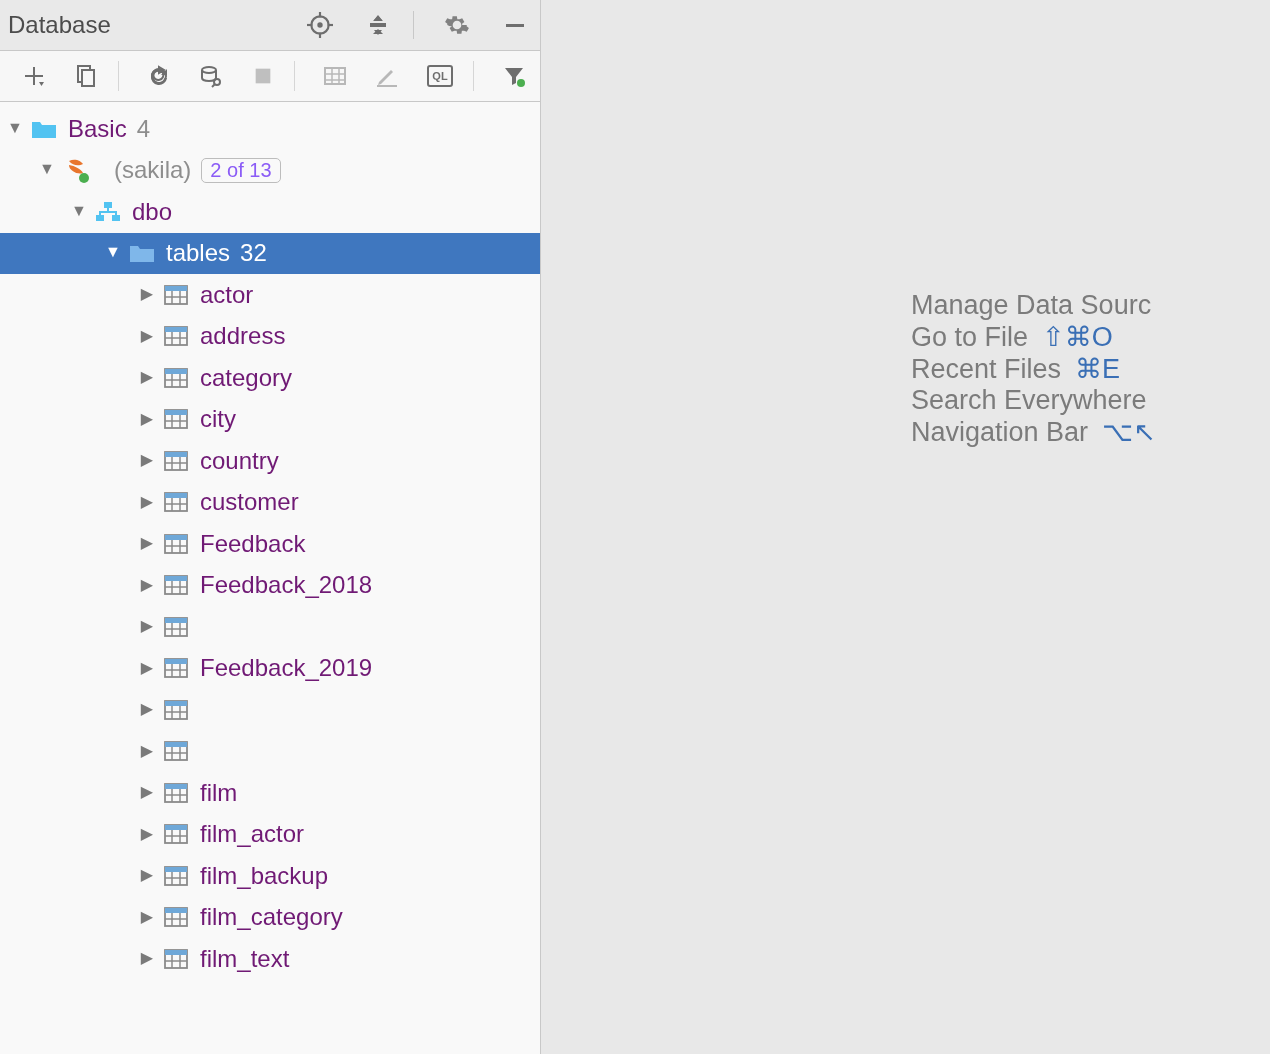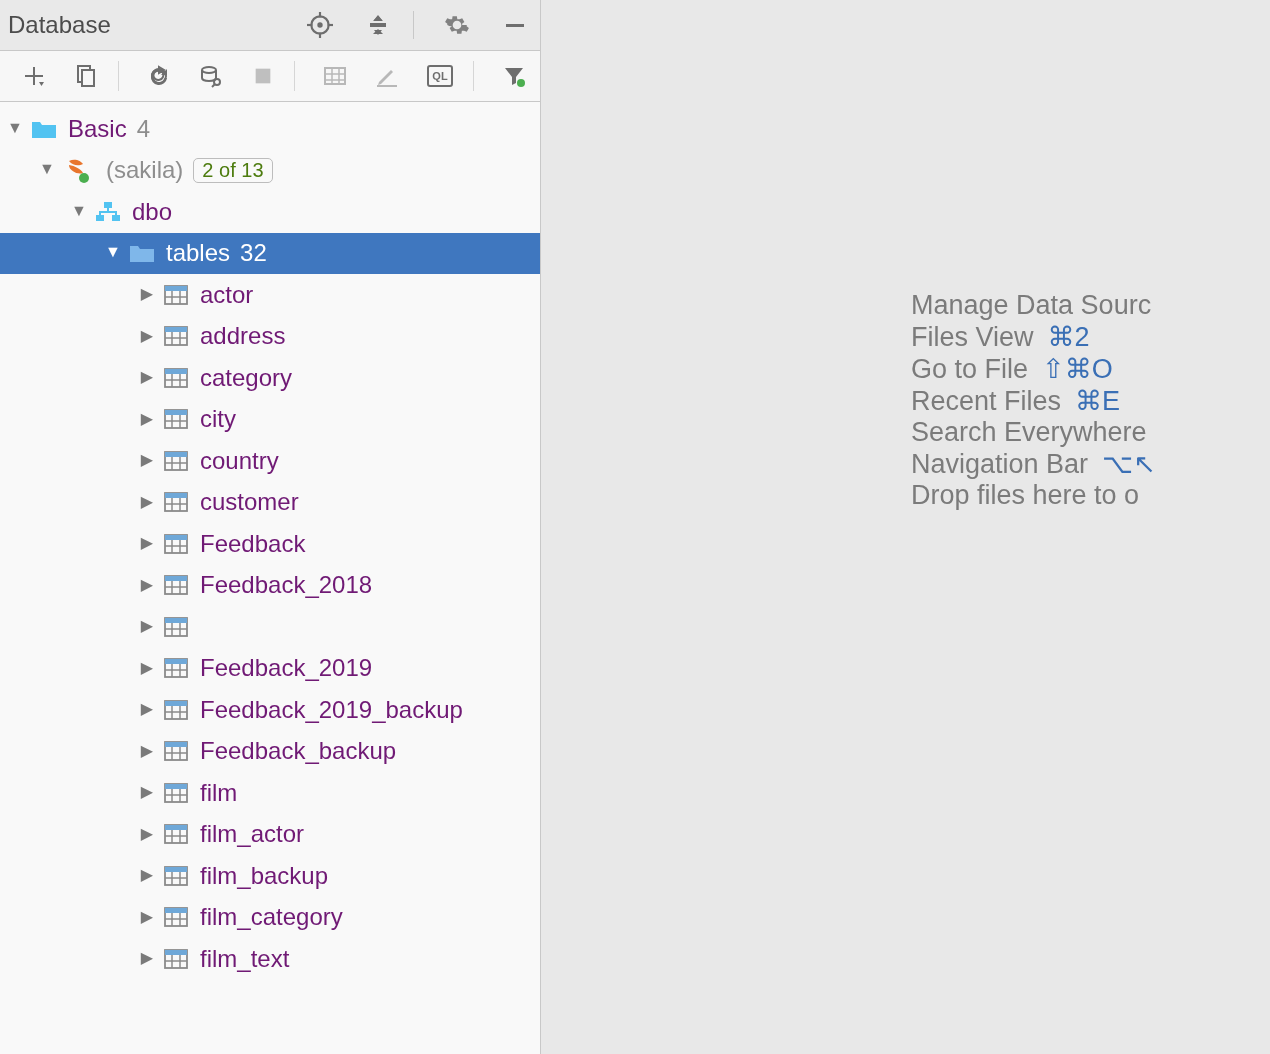--- a/index.html
+++ b/index.html
@@ -87,28 +87,28 @@
     display: inline-flex;
     justify-content: center;
     margin-right: 6px;
     color: #7a7a7a;
     font-size: 16px;
     transform: translateY(-1px);
   }
   .row .tri.open { color: #7a7a7a; }
   .row .label { color: #701a75; }
   .row .count { color: #8e8e8e; margin-left: 10px; }
-  .row .note  { color: #8e8e8e; margin-left: 6px; }
+  .row .note  { color: #8e8e8e; margin-left: 14px; }
   .row .badge {
     margin-left: 10px;
     border: 1px solid #bdbdbd;
     border-radius: 5px;
     padding: 0 8px;
     font-size: 20px;
-    color: #4d7c0f;
+    color: #8b5cf6;
   }
   .row.selected {
     background: #3f77bf;
     color: #fff;
   }
   .row.selected .label,
   .row.selected .count,
   .row.selected .tri { color: #fff; }
   .folder-icon, .table-icon, .schema-icon, .server-icon, .tables-folder-icon {
     display: inline-flex;
@@ -407,32 +407,30 @@
           </div>
           <div class="row" style="padding-left: 138px;">
             <span class="tri">▶</span>
             <span class="table-icon">
               <svg width="24" height="20" viewBox="0 0 24 20">
                 <rect x="1" y="1" width="22" height="18" fill="none" stroke="#8a8a8a" stroke-width="1.8"></rect>
                 <rect x="1" y="1" width="22" height="5" fill="#6fa8d8"></rect>
                 <path d="M1 12h22M8 6v13M16 6v13" stroke="#8a8a8a" stroke-width="1.5"></path>
               </svg>
             </span>
-            <span class="label">Feedback_2019_backup</span>
-          </div>
-          <div class="row" style="padding-left: 138px;">
-            <span class="tri">▶</span>
-            <span class="table-icon">
-              <svg width="24" height="20" viewBox="0 0 24 20">
-                <rect x="1" y="1" width="22" height="18" fill="none" stroke="#8a8a8a" stroke-width="1.8"></rect>
-                <rect x="1" y="1" width="22" height="5" fill="#6fa8d8"></rect>
-                <path d="M1 12h22M8 6v13M16 6v13" stroke="#8a8a8a" stroke-width="1.5"></path>
-              </svg>
-            </span>
-            <span class="label">Feedback_backup</span>
+          </div>
+          <div class="row" style="padding-left: 138px;">
+            <span class="tri">▶</span>
+            <span class="table-icon">
+              <svg width="24" height="20" viewBox="0 0 24 20">
+                <rect x="1" y="1" width="22" height="18" fill="none" stroke="#8a8a8a" stroke-width="1.8"></rect>
+                <rect x="1" y="1" width="22" height="5" fill="#6fa8d8"></rect>
+                <path d="M1 12h22M8 6v13M16 6v13" stroke="#8a8a8a" stroke-width="1.5"></path>
+              </svg>
+            </span>
           </div>
           <div class="row" style="padding-left: 138px;">
             <span class="tri">▶</span>
             <span class="table-icon">
               <svg width="24" height="20" viewBox="0 0 24 20">
                 <rect x="1" y="1" width="22" height="18" fill="none" stroke="#8a8a8a" stroke-width="1.8"></rect>
                 <rect x="1" y="1" width="22" height="5" fill="#6fa8d8"></rect>
                 <path d="M1 12h22M8 6v13M16 6v13" stroke="#8a8a8a" stroke-width="1.5"></path>
               </svg>
             </span>
@@ -484,39 +482,32 @@
           </div>
         </div>
 
     </div>
   </div>
 
   <div class="main">
     <div id="hints-container" style="display: flex; flex-direction: column; ">
         <div class="hint-row">
           <span>Manage Data Sourc</span>
-        </div>
-        <div class="hint-row">
-          <span>Files View</span>
-          <span class="shortcut">⌘2</span>
         </div>
         <div class="hint-row">
           <span>Go to File</span>
           <span class="shortcut">⇧⌘O</span>
         </div>
         <div class="hint-row">
           <span>Recent Files</span>
           <span class="shortcut">⌘E</span>
         </div>
         <div class="hint-row">
           <span>Search Everywhere</span>
         </div>
         <div class="hint-row">
           <span>Navigation Bar</span>
           <span class="shortcut">⌥↖</span>
         </div>
-        <div class="hint-row">
-          <span>Drop files here to o</span>
-        </div>
       </div>
   </div>
 
 </div>
 
 </body></html>

